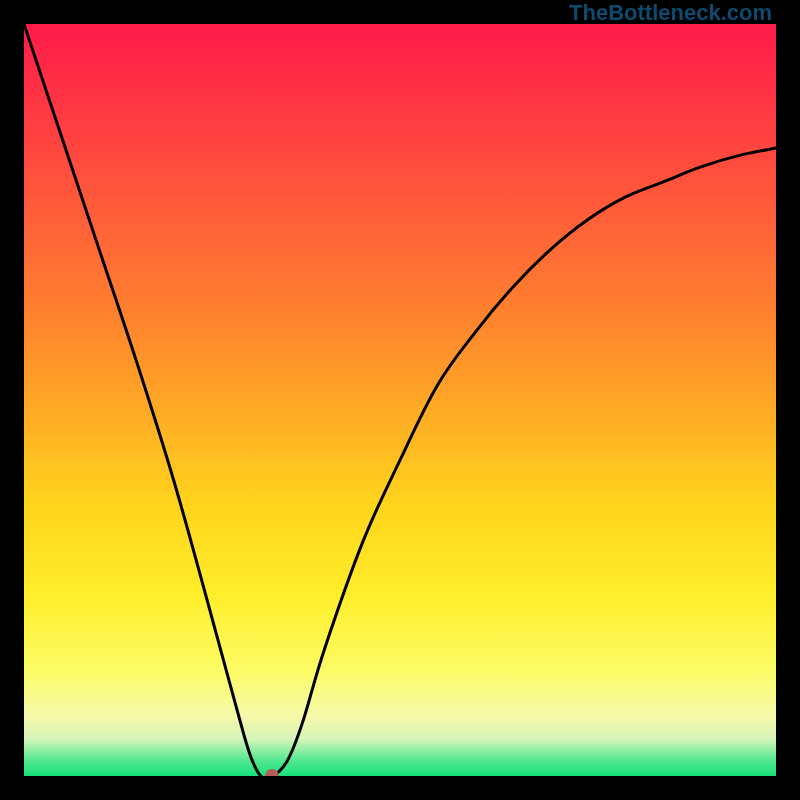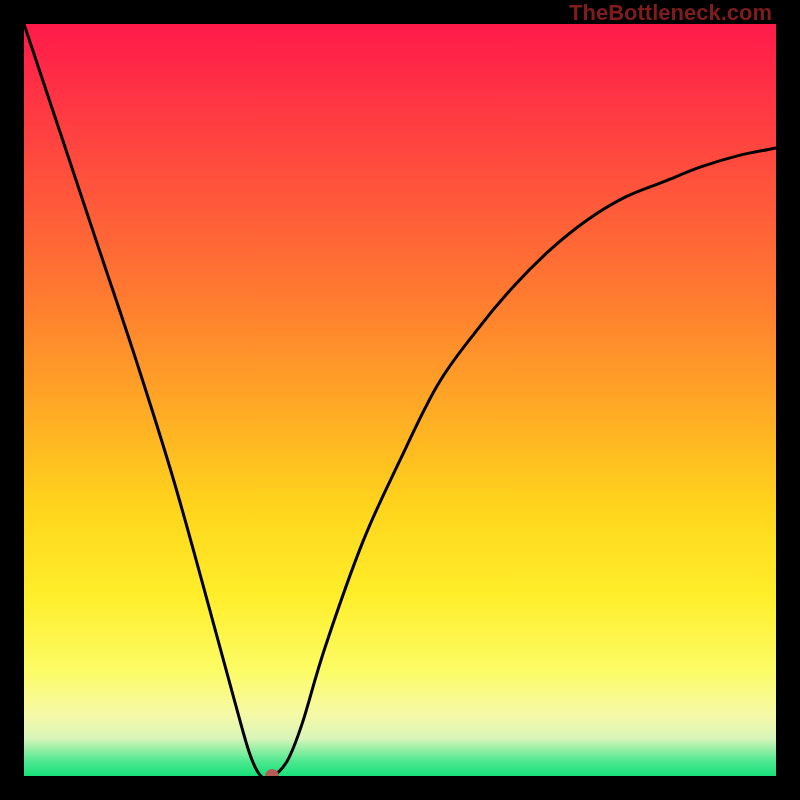--- a/index.html
+++ b/index.html
@@ -39,21 +39,21 @@
       #d8f5b9 95%,
       #4fe890 98%,
       #18e07a 100%
     );
   }
   .watermark {
     position: absolute;
     top: 2px;
     right: 28px;
     font: 600 22px/1 Arial, Helvetica, sans-serif;
-    color: #7f1d1d;
+    color: #0c4a6e;
     letter-spacing: 0;
   }
   svg.curve {
     position: absolute;
     left: 0; top: 0;
     width: 752px; height: 752px;
   }
   .marker {
     position: absolute;
     width: 14px; height: 14px;

